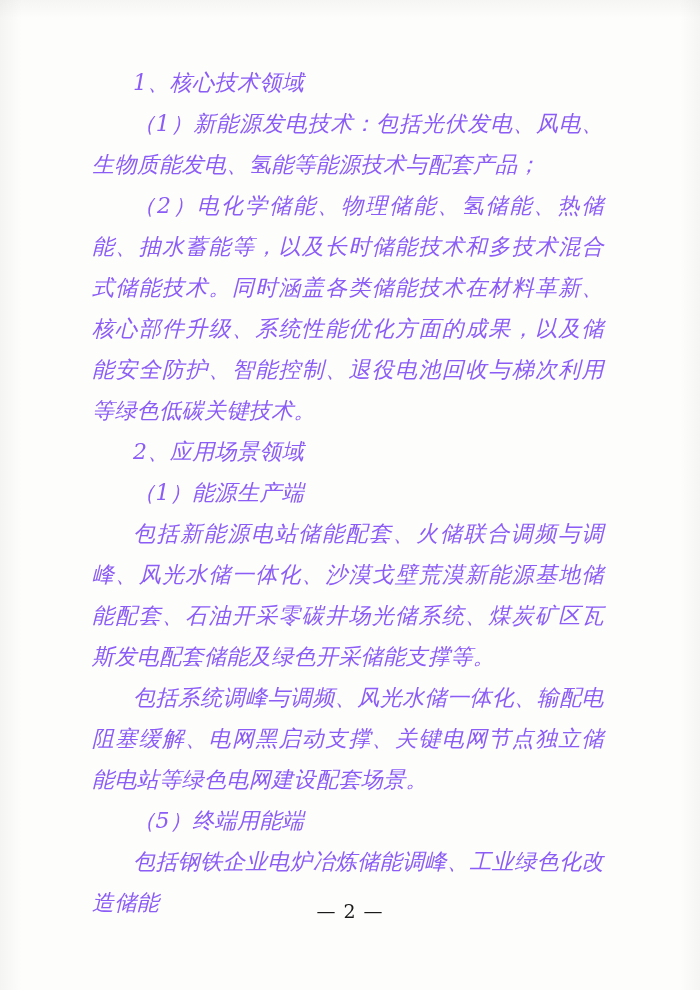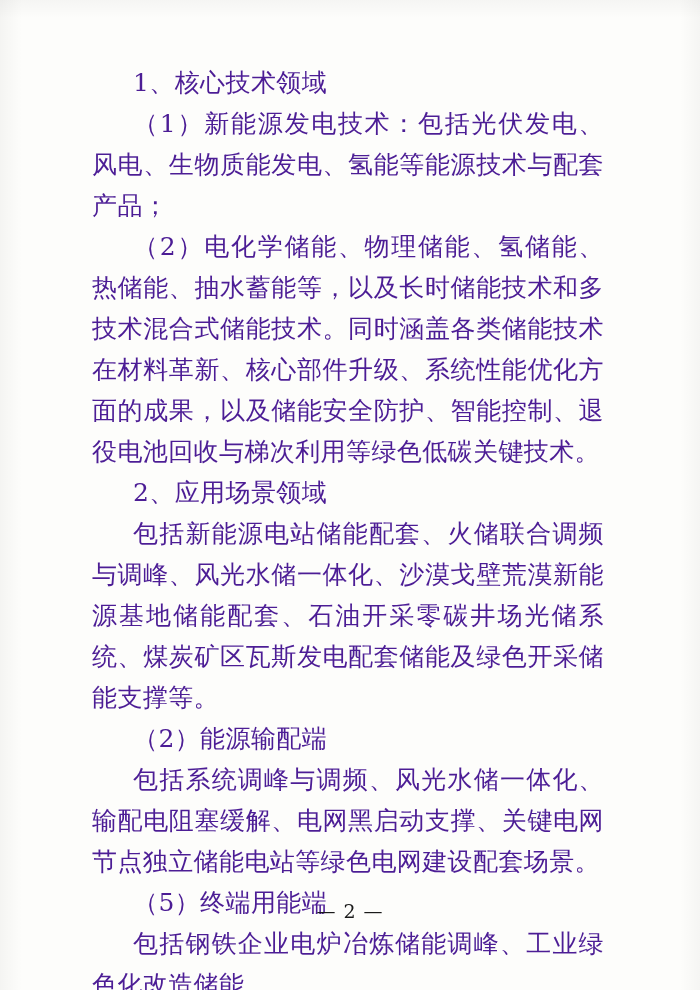--- a/index.html
+++ b/index.html
@@ -33,27 +33,28 @@
   }
   .content {
     position: absolute;
     left: 92px;
     top: 62px;
     width: 512px;
   }
   p {
     margin: 0;
     font-family: "DejaVu Serif", serif;
-    font-size: 25px;
+    font-size: 22px;
     line-height: 41px;
-    color: #4c1d95;
+    color: #8b5cf6;
     letter-spacing: 0.4px;
     text-align: justify;
     text-justify: inter-ideograph;
     word-break: break-all;
+    font-style: italic;
   }
   p.indent {
     text-indent: 41px;
   }
   .footer {
     position: absolute;
     left: 0;
     right: 0;
     top: 900px;
     text-align: center;
@@ -65,20 +66,20 @@
 </style>
 </head>
 <body>
 
 <div class="page">
   <div class="content">
     <p class="indent">1、核心技术领域</p>
     <p class="indent">（1）新能源发电技术：包括光伏发电、风电、生物质能发电、氢能等能源技术与配套产品；</p>
     <p class="indent">（2）电化学储能、物理储能、氢储能、热储能、抽水蓄能等，以及长时储能技术和多技术混合式储能技术。同时涵盖各类储能技术在材料革新、核心部件升级、系统性能优化方面的成果，以及储能安全防护、智能控制、退役电池回收与梯次利用等绿色低碳关键技术。</p>
     <p class="indent">2、应用场景领域</p>
+    <p class="indent">（1）能源生产端</p>
     <p class="indent">包括新能源电站储能配套、火储联合调频与调峰、风光水储一体化、沙漠戈壁荒漠新能源基地储能配套、石油开采零碳井场光储系统、煤炭矿区瓦斯发电配套储能及绿色开采储能支撑等。</p>
-    <p class="indent">（2）能源输配端</p>
     <p class="indent">包括系统调峰与调频、风光水储一体化、输配电阻塞缓解、电网黑启动支撑、关键电网节点独立储能电站等绿色电网建设配套场景。</p>
     <p class="indent">（5）终端用能端</p>
     <p class="indent">包括钢铁企业电炉冶炼储能调峰、工业绿色化改造储能</p>
   </div>
   <div class="footer">— 2 —</div>
 </div>
 
 </body></html>

